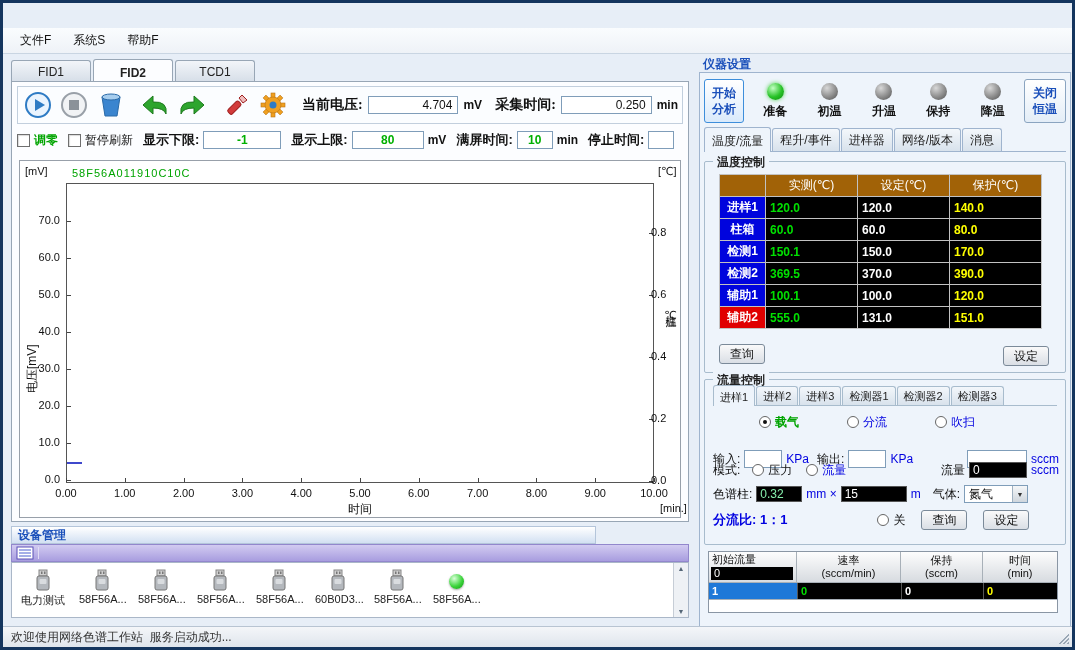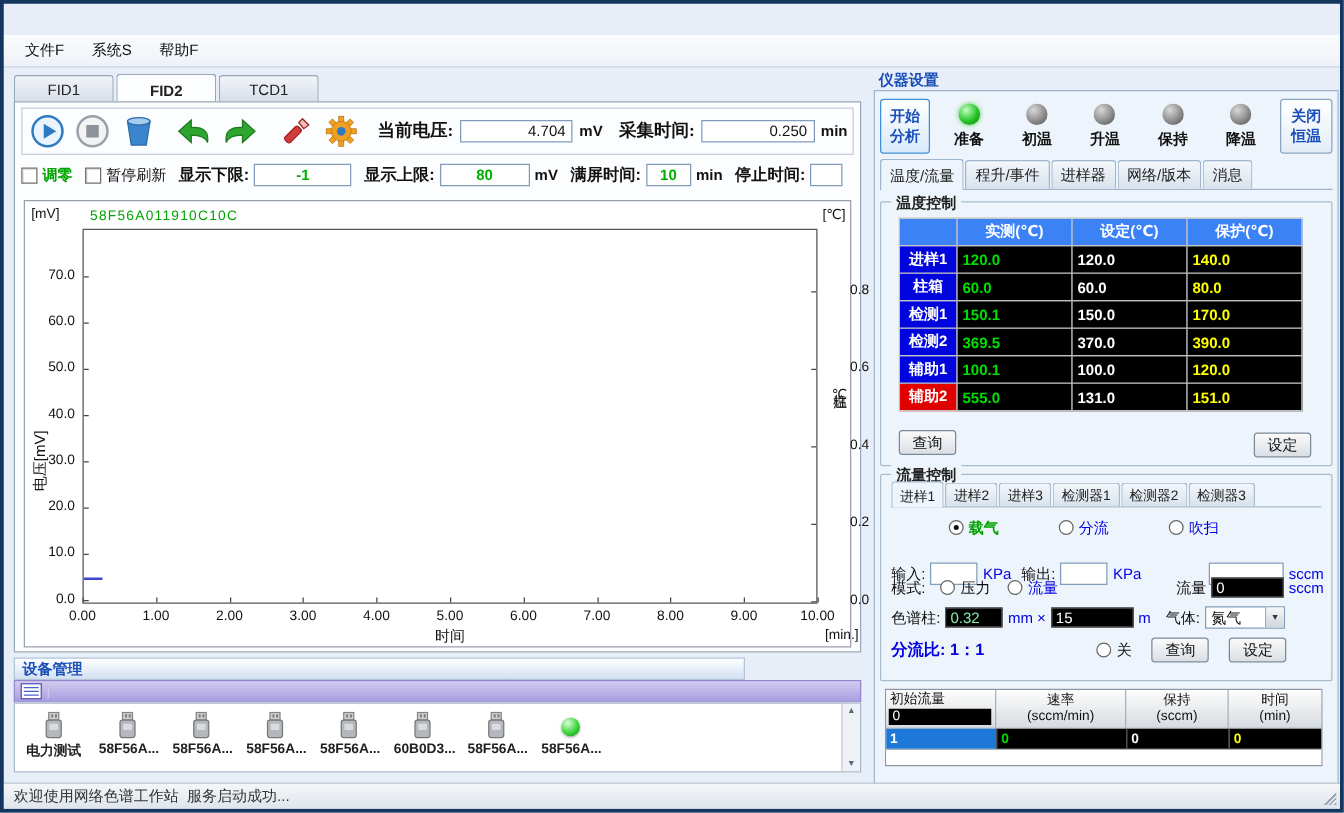--- a/index.html
+++ b/index.html
@@ -47,34 +47,34 @@
 
 .chart{position:absolute;left:7px;top:78px;width:662px;height:358px;background:#fff;border:1px solid #98a0aa;}
 .corner-lbl{position:absolute;font-size:11px;color:#111;}
 .serial{position:absolute;left:52px;top:6px;color:#00a400;font-size:11px;letter-spacing:1px;}
 .plot{position:absolute;left:46px;top:22px;width:588px;height:300px;border:1px solid #555;background:#fff;}
 .tick{position:absolute;background:#444;}
 #ylabels{position:absolute;left:0;top:22px;width:43px;height:300px;}
 #ylabels .ylab{position:absolute;right:3px;font-size:11px;color:#111;}
 #xlabels{position:absolute;left:46px;top:326px;width:588px;height:14px;}
 #xlabels .xlab{position:absolute;width:36px;text-align:center;font-size:11px;color:#111;}
-#rlabels{position:absolute;left:658px;top:22px;width:25px;height:300px;text-decoration:underline;}
+#rlabels{position:absolute;left:629px;top:22px;width:25px;height:300px;text-decoration:underline;}
 #rlabels .rlab{position:absolute;left:2px;font-size:11px;color:#111;}
 .yaxis-title{position:absolute;left:4px;top:232px;transform:rotate(-90deg);transform-origin:0 0;font-size:12px;white-space:nowrap;color:#111;}
 .y2axis-title{position:absolute;right:2px;top:146px;writing-mode:vertical-rl;font-size:11px;color:#111;letter-spacing:1px;}
 .xaxis-title{position:absolute;left:46px;width:588px;text-align:center;top:340px;font-size:12px;color:#111;}
 .xaxis-unit{position:absolute;left:640px;top:341px;font-size:11px;color:#111;text-align:right;}
 .trace{position:absolute;}
 
 .dev-header{position:absolute;left:8px;top:472px;width:585px;height:18px;background:linear-gradient(180deg,#ffffff,#d2e0f2);border:1px solid #b4c5da;display:flex;align-items:center;padding-left:6px;}
 .dev-header span{color:#1a4fba;font-weight:bold;font-size:12px;}
 .dev-toolbar{position:absolute;left:8px;top:490px;width:678px;height:18px;background:linear-gradient(180deg,#d2cbf1,#a89ddf);border:1px solid #9287cc;display:flex;align-items:center;gap:4px;padding-left:4px;}
 .dev-sep{width:1px;height:12px;background:#8d82c8;border-right:1px solid #e0dcf5;}
 .dev-list{position:absolute;left:8px;top:508px;width:678px;height:56px;background:#fff;border:1px solid #aab7c8;overflow:hidden;}
-.dev-items{position:absolute;left:8px;top:4px;display:flex;gap:13px;font-weight:bold;}
+.dev-items{position:absolute;left:8px;top:4px;display:flex;gap:13px;}
 .device{width:46px;text-align:center;flex:0 0 auto;}
 .device .icn{height:26px;display:flex;align-items:flex-end;justify-content:center;}
 .device .dlbl{font-size:11px;color:#222;white-space:nowrap;}
 .greenball{width:15px;height:15px;border-radius:50%;margin-bottom:4px;background:radial-gradient(circle at 35% 30%,#d9ffd9,#3cd43c 55%,#0d920d);box-shadow:0 1px 2px rgba(0,0,0,.35);}
 .dev-scroll{position:absolute;right:0;top:0;bottom:0;width:15px;background:#eef1f5;border-left:1px solid #c6cdd6;display:flex;flex-direction:column;justify-content:space-between;align-items:center;font-size:7px;color:#567;padding:2px 0;}
 
 .right{position:absolute;left:696px;top:2px;width:372px;height:572px;}
 .right-title{position:absolute;left:4px;top:0;color:#1a4fba;font-weight:bold;font-size:12px;}
 .right-body{position:absolute;left:0;top:16px;width:372px;height:556px;border:1px solid #9fb4ce;background:#eef4fb;}
 .actions{position:absolute;left:4px;top:4px;right:4px;height:48px;display:flex;align-items:center;gap:4px;}
@@ -87,21 +87,21 @@
 .lamp.gray{background:radial-gradient(circle at 35% 30%,#d8d8d8,#8c8c8c 55%,#4f4f4f);}
 .stage-lbl{font-size:12px;font-weight:bold;color:#111;}
 .right-tabs{position:absolute;left:4px;top:56px;right:4px;height:23px;display:flex;align-items:flex-end;border-bottom:1px solid #9fb4ce;}
 .rtab{font-size:12px;padding:3px 7px 2px;border:1px solid #9fb4ce;border-bottom:none;border-radius:3px 3px 0 0;background:linear-gradient(180deg,#f3f7fb,#d8e2ec);margin-right:1px;color:#222;white-space:nowrap;}
 .rtab.active{background:#eef4fb;padding-top:5px;position:relative;top:1px;}
 .group{position:absolute;left:4px;right:4px;border:1px solid #a8bccd;border-radius:2px;}
 .group-lbl{position:absolute;top:-8px;left:8px;background:#eef4fb;padding:0 4px;font-size:12px;font-weight:bold;color:#222;}
 .temp-group{top:88px;height:212px;}
 .temp-table{border-collapse:collapse;margin:12px 0 0 14px;}
 .temp-table th,.temp-table td{border:1px solid #c2c2c2;font-size:12px;height:22px;}
-.temp-table thead th{background:#3b82f6;color:#fff;font-weight:bold;width:92px;}
+.temp-table thead th{background:#a16207;color:#fff;font-weight:normal;width:92px;}
 .temp-table th.corner{width:46px;}
 td.tlabel{background:#0004dd;color:#fff;text-align:center;font-weight:bold;width:46px;}
 td.tlabel.red{background:#e00000;}
 td.tval{background:#000;padding-left:4px;font-weight:bold;min-width:92px;}
 td.tval.c0{color:#00e000;}td.tval.c1{color:#fff;}td.tval.c2{color:#ffff00;}
 .btn{min-width:46px;height:20px;border:1px solid #7b8a99;border-radius:3px;background:linear-gradient(180deg,#fafafa,#dadfe5);font-size:12px;color:#111;display:inline-flex;align-items:center;justify-content:center;padding:0 9px;}
 .query-btn{position:absolute;left:14px;bottom:8px;}
 .set-btn{position:absolute;right:16px;bottom:6px;}
 .flow-group{top:306px;height:166px;}
 .flow-tabs{position:absolute;left:8px;top:5px;display:flex;align-items:flex-end;height:21px;border-bottom:1px solid #a8bccd;right:8px;}

